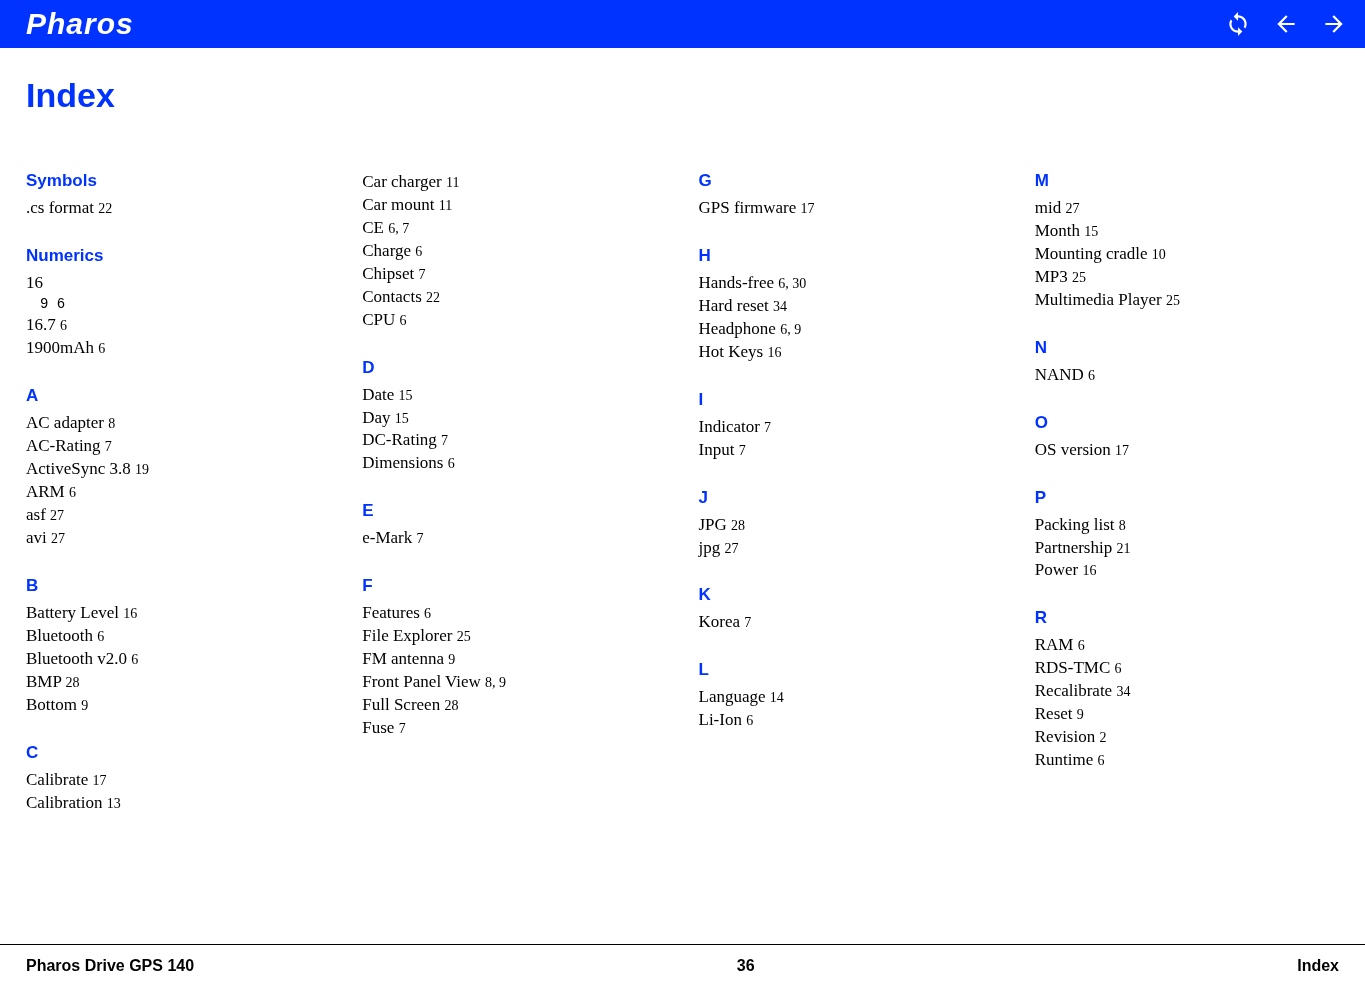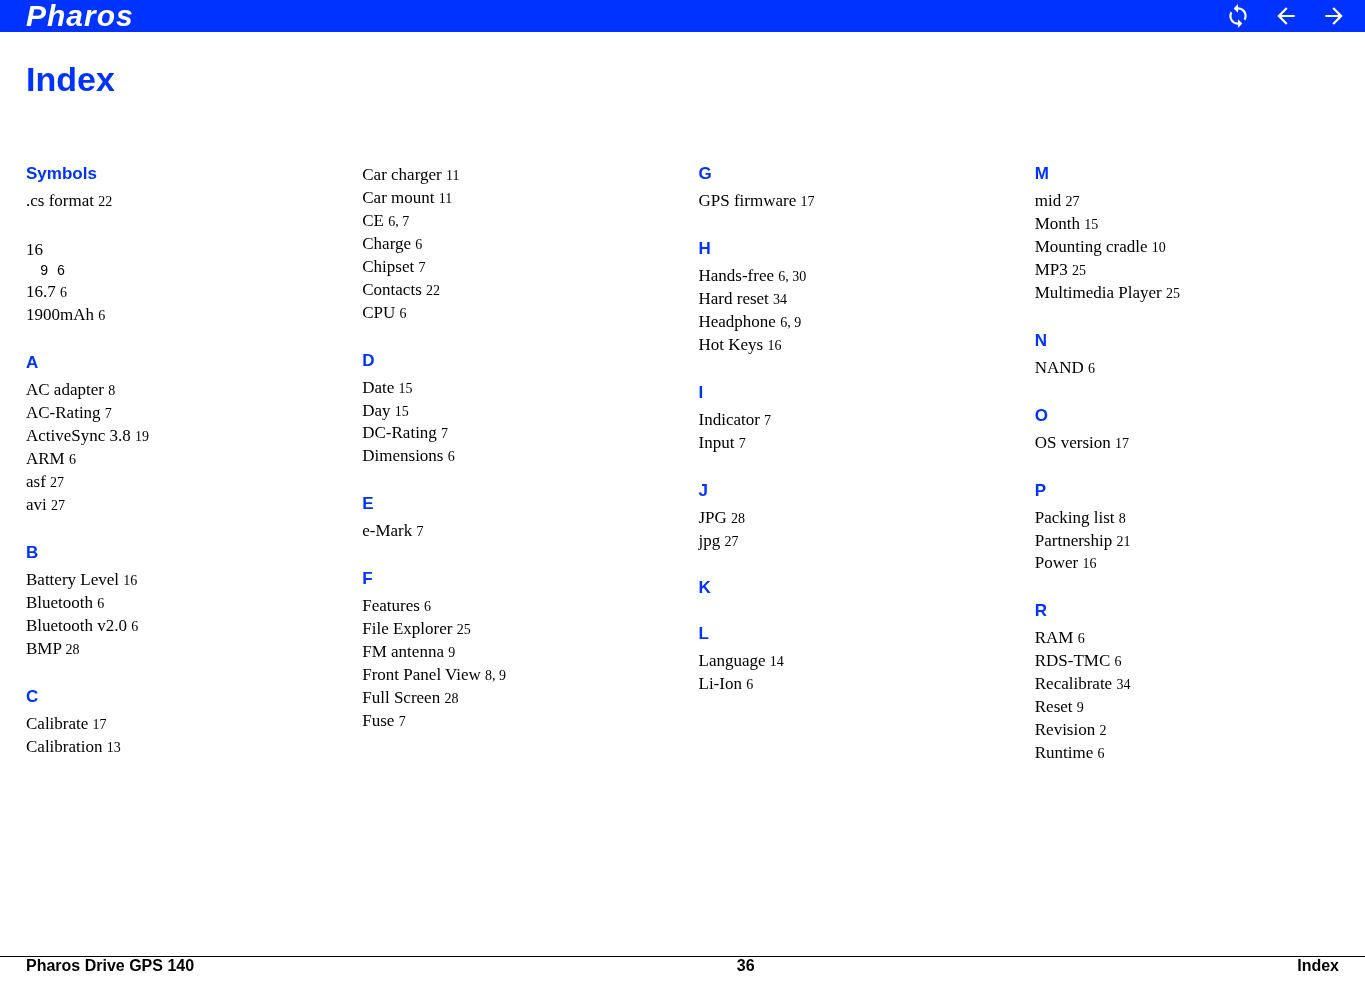--- a/index.html
+++ b/index.html
@@ -5,21 +5,21 @@
     * { margin: 0; padding: 0; box-sizing: border-box; }
     body {
       font-family: Georgia, 'Times New Roman', serif;
       background: white;
       width: 1365px;
       height: 987px;
       position: relative;
     }
     .header {
       background: #0033ff;
-      height: 32px;
+      height: 48px;
       display: flex;
       align-items: center;
       justify-content: space-between;
       padding: 0 18px 0 26px;
     }
     .brand {
       color: white;
       font-family: Arial, sans-serif;
       font-weight: 900;
       font-style: italic;
@@ -39,21 +39,21 @@
     }
     .page-title {
       color: #0033ff;
       font-family: Arial, sans-serif;
       font-weight: bold;
       font-size: 34px;
       margin: 28px 0 0 26px;
     }
     .content {
       position: absolute;
-      top: 164px;
+      top: 171px;
       left: 26px;
       right: 26px;
       display: flex;
       gap: 32px;
     }
     .column {
       flex: 1;
       padding-right: 20px;
     }
     .section {
@@ -79,21 +79,21 @@
       padding-left: 14px;
       line-height: 1.4;
       font-family: Liberation Mono, monospace;
     }
     .footer {
       position: absolute;
       bottom: 12px;
       left: 0;
       right: 0;
       border-top: 1px solid #000;
-      padding: 0 26px 0 26px;
+      padding: 12px 26px 0 26px;
       display: flex;
       justify-content: space-between;
       font-family: Arial, sans-serif;
       font-weight: bold;
       font-size: 16px;
     }
   </style>
 </head>
 <body>
 
@@ -114,40 +114,42 @@
 
 <h1 class="page-title">Index</h1>
 
 <div class="content" id="content-root">
     <div class="column">
       <div class="section">
         <div class="section-heading">Symbols</div>
         <div class="entry">.cs format <span class="pages">22</span></div>
       </div>
       <div class="section">
+        <div class="section-heading">Numerics</div>
         <div class="entry">16</div>
         <div class="sub-entry">9 <span class="pages">6</span></div>
         <div class="entry">16.7 <span class="pages">6</span></div>
         <div class="entry">1900mAh <span class="pages">6</span></div>
       </div>
       <div class="section">
         <div class="section-heading">A</div>
         <div class="entry">AC adapter <span class="pages">8</span></div>
         <div class="entry">AC-Rating <span class="pages">7</span></div>
         <div class="entry">ActiveSync 3.8 <span class="pages">19</span></div>
         <div class="entry">ARM <span class="pages">6</span></div>
         <div class="entry">asf <span class="pages">27</span></div>
         <div class="entry">avi <span class="pages">27</span></div>
       </div>
       <div class="section">
         <div class="section-heading">B</div>
         <div class="entry">Battery Level <span class="pages">16</span></div>
         <div class="entry">Bluetooth <span class="pages">6</span></div>
         <div class="entry">Bluetooth v2.0 <span class="pages">6</span></div>
         <div class="entry">BMP <span class="pages">28</span></div>
+        <div class="entry">Bottom <span class="pages">9</span></div>
       </div>
       <div class="section">
         <div class="section-heading">C</div>
         <div class="entry">Calibrate <span class="pages">17</span></div>
         <div class="entry">Calibration <span class="pages">13</span></div>
       </div>
     </div>
     <div class="column">
       <div class="section">
         <div class="entry">Car charger <span class="pages">11</span></div>
@@ -196,20 +198,21 @@
         <div class="entry">Indicator <span class="pages">7</span></div>
         <div class="entry">Input <span class="pages">7</span></div>
       </div>
       <div class="section">
         <div class="section-heading">J</div>
         <div class="entry">JPG <span class="pages">28</span></div>
         <div class="entry">jpg <span class="pages">27</span></div>
       </div>
       <div class="section">
         <div class="section-heading">K</div>
+        <div class="entry">Korea <span class="pages">7</span></div>
       </div>
       <div class="section">
         <div class="section-heading">L</div>
         <div class="entry">Language <span class="pages">14</span></div>
         <div class="entry">Li-Ion <span class="pages">6</span></div>
       </div>
     </div>
     <div class="column">
       <div class="section">
         <div class="section-heading">M</div>

